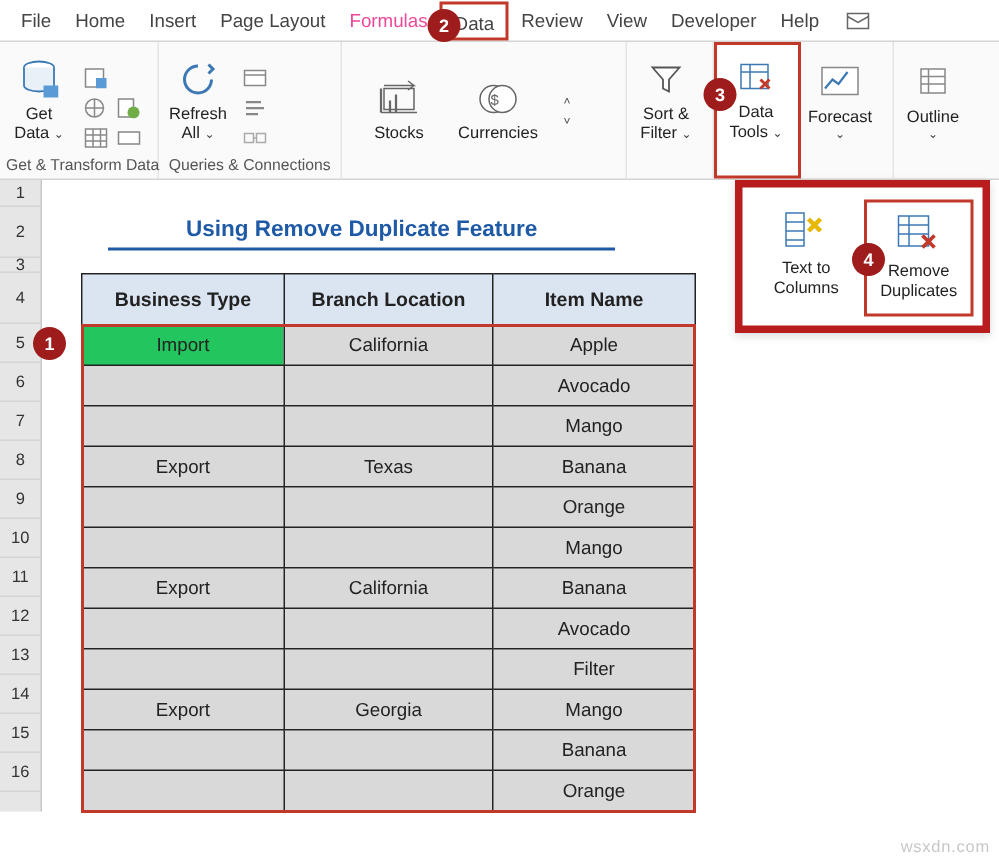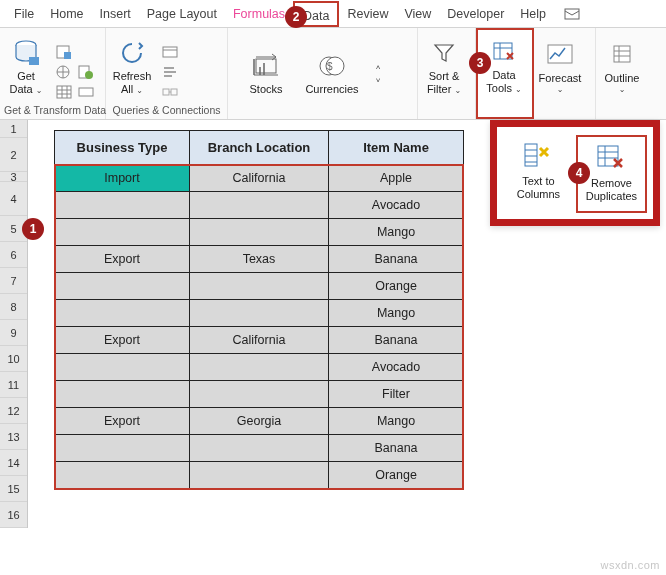--- a/index.html
+++ b/index.html
@@ -24,21 +24,21 @@
 .big-btn .ic { height: 30px; display: flex; align-items: center; justify-content: center; margin-bottom: 2px; }
 .small-stack { display: flex; flex-direction: column; gap: 2px; justify-content: center; padding-left: 2px; }
 .small-btn { width: 20px; height: 18px; display: flex; align-items: center; justify-content: center; cursor: pointer; }
 .chev { font-size: 8px; color: #444; }
 .datatypes-body { display: flex; align-items: center; gap: 6px; padding: 4px 8px; }
 .dt-btn { display: flex; flex-direction: column; align-items: center; width: 60px; height: 60px; cursor: pointer; font-size: 11px; justify-content: center; border: 1px solid transparent; }
 .expand { width: 16px; display: flex; flex-direction: column; align-items: center; gap: 4px; color: #888; margin-left:2px;}
 .highlight-group { border: 2px solid #c0392b; background: #fff; }
 
 
-.dropdown { position: absolute; top: 120px; left: 490px; width: 170px; background: #fff; border: 7px solid #b91c1c; box-shadow: 0 2px 6px rgba(0,0,0,0.15); padding: 8px 6px 6px; display: flex; gap: 2px; z-index: 50; }
+.dropdown { position: absolute; top: 120px; left: 490px; width: 170px; background: #fff; border: 5px solid #b91c1c; box-shadow: 0 2px 6px rgba(0,0,0,0.15); padding: 8px 6px 6px; display: flex; gap: 2px; z-index: 50; }
 .dd-btn { display: flex; flex-direction: column; align-items: center; justify-content: flex-start; width: 76px; height: 78px; font-size: 11px; text-align: center; cursor: pointer; padding-top: 4px; line-height: 1.15; }
 .dd-btn.hl { border: 2px solid #c0392b; }
 .dd-btn .ic { height: 34px; display:flex; align-items:center; justify-content:center; margin-bottom:2px;}
 
 
 .sheet-area { position: relative; display: flex; }
 .row-hdrs { width: 28px; background: #e6e6e6; display: flex; flex-direction: column; border-right: 1px solid #c8c8c8;}
 .row-hdr { height: 26px; display: flex; align-items: center; justify-content: center; font-size: 11px; color: #333; border-bottom: 1px solid #d4d4d4; }
 .row-hdr.r1 { height: 18px; }
 .row-hdr.title { height: 34px; }
@@ -46,21 +46,21 @@
 .row-hdr.header-row { height: 34px; }
 .sheet { flex: 1; position: relative; padding: 0; }
 
 
 .title-row { margin-top: 18px; height: 34px; display: flex; align-items: center; padding-left: 22px; }
 .title-text { font-weight: bold; color: #1f5aa6; font-size: 15px; border-bottom: 2px solid #1f5aa6; padding: 0 52px 4px; margin-left: 22px;}
 .gap-row { height: 10px; }
 table.data { border-collapse: collapse; width: 100%; border-radius: 15px; }
 table.data th { background: #dbe5f1; font-weight: bold; font-size: 13px; border: 1px solid #222; height: 34px; text-align: center; }
 table.data td { border: 1px solid #222; height: 27px; text-align: center; font-size: 12.5px; background: #d9d9d9; }
-table.data tr.first-row td.first-cell { background: #14b8a6; }
+table.data tr.first-row td.first-cell { background: #22c55e; }
 
 .watermark { position: absolute; right: 6px; bottom: 4px; font-size: 11px; color: #c7c7c7; letter-spacing: 0.5px; }
 svg { display: block; }
 </style>
 </head>
 <body>
 
 <div class="badge" style="top:6px; left:285px;">2</div>
 <div class="badge" style="top:52px; left:469px;">3</div>
 <div class="badge" style="top:162px; left:568px;">4</div>
@@ -306,20 +306,23 @@
     <div class="row-hdr">9</div>
     <div class="row-hdr">10</div>
     <div class="row-hdr">11</div>
     <div class="row-hdr">12</div>
     <div class="row-hdr">13</div>
     <div class="row-hdr">14</div>
     <div class="row-hdr">15</div>
     <div class="row-hdr">16</div>
   </div>
   <div class="sheet">
+    <div class="title-row">
+      <span class="title-text">Using Remove Duplicate Feature</span>
+    </div>
     <div class="gap-row"></div>
     <div style="position:relative;">
       <table class="data" style="margin-left:26px; width:410px; border-collapse:collapse;">
         <tbody>
             <tr>
           <th style="width:33%">Business Type</th>
           <th style="width:34%">Branch Location</th>
           <th style="width:33%">Item Name</th>
         </tr>
         </tbody>

